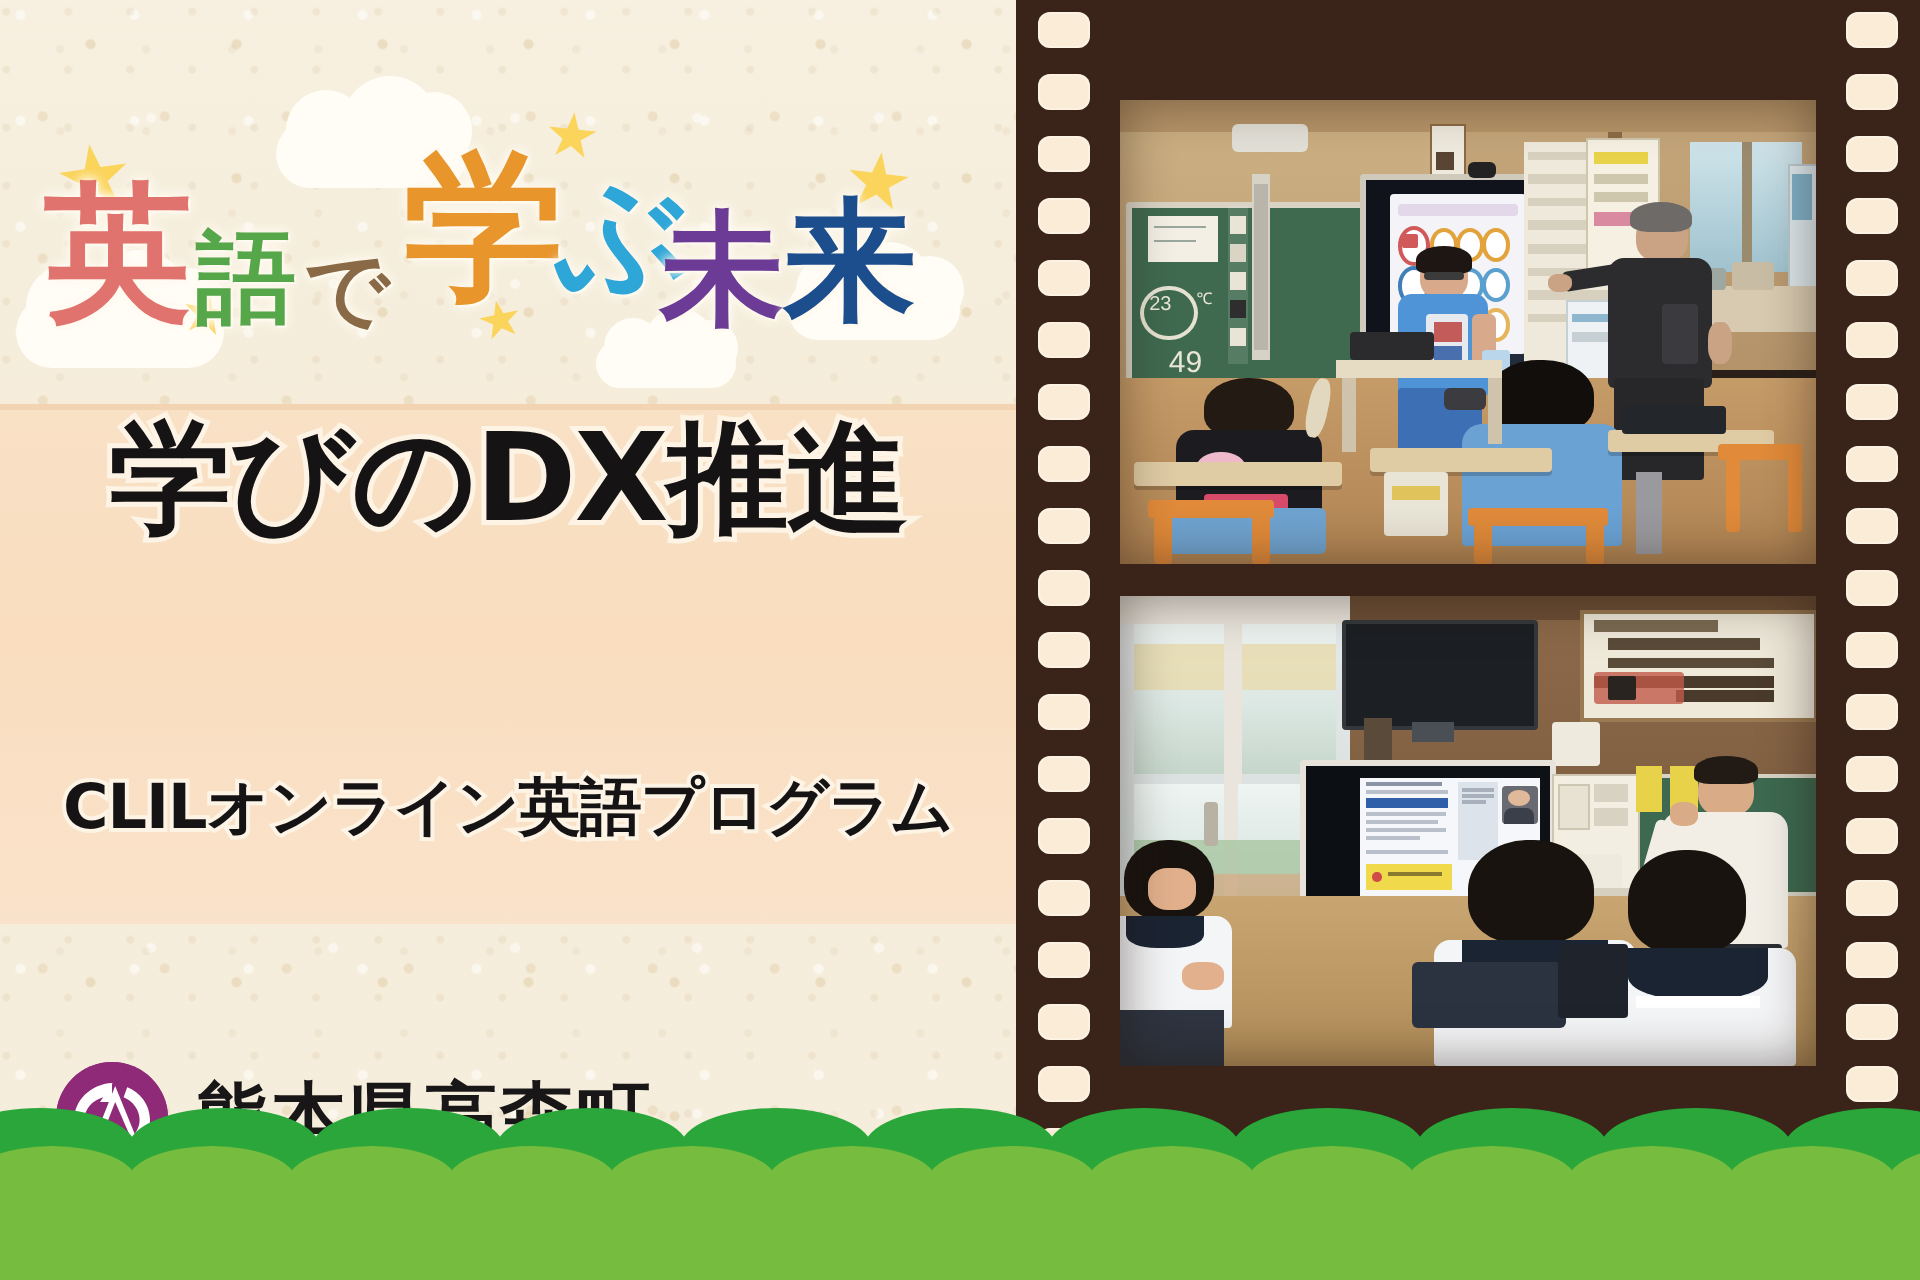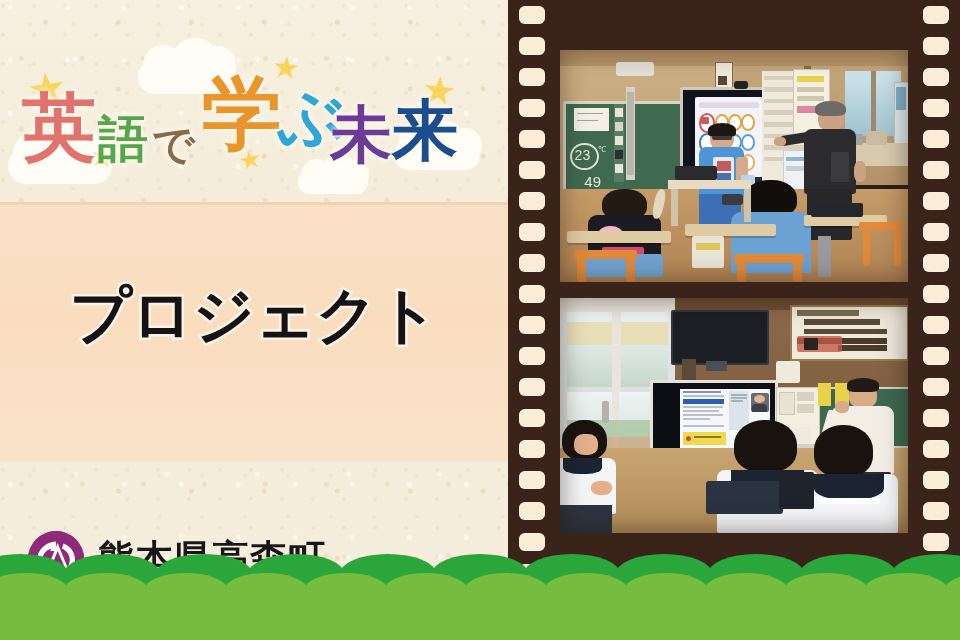--- a/index.html
+++ b/index.html
@@ -107,21 +107,21 @@
   
   .sc{position:absolute;inset:0;}
   .r{position:absolute;}
 
   
   .s1-wallL{left:0;top:0;width:46%;height:62%;background:linear-gradient(180deg,#cdb184,#bd9d70);}
   .s1-wallR{left:46%;top:0;width:54%;height:58%;background:linear-gradient(180deg,#c7a87c,#b4936a);}
   .s1-beam{background:#8e6b46;}
   .s1-board{left:1%;top:22%;width:33%;height:46%;background:#3f6a4f;border:3px solid #d8d3c4;border-radius:2px;}
   .s1-paper{background:#f3efe4;}
-  .s1-chalk{color:#eae6d6;font-size:14px;font-family:"Liberation Sans",sans-serif;}
+  .s1-chalk{color:#eae6d6;font-size:10px;font-family:"Liberation Sans",sans-serif;}
   .s1-screen{left:34.5%;top:16%;width:34%;height:42%;background:#10131c;border:3px solid #cfcabb;border-radius:2px;}
   .s1-slide{position:absolute;left:10%;top:7%;width:58%;height:82%;background:#f4f3f7;border-radius:2px;}
   .s1-cam{position:absolute;right:5%;top:10%;width:26%;height:56%;background:#2e3a56;border-radius:2px;}
   .s1-floor{left:0;bottom:0;width:100%;height:40%;background:linear-gradient(180deg,#c59b68,#b08453);}
   .s1-desk{background:#dfcba4;border-radius:2px;box-shadow:0 2px 0 rgba(0,0,0,.18);}
   .s1-chair{background:#e08a3a;border-radius:2px;}
   .s1-win{background:linear-gradient(180deg,#cfe4ea,#9fc2ce);}
 
   
   .s2-wall{left:0;top:0;width:100%;height:66%;background:linear-gradient(180deg,#8d6a4a,#7b5a3e);}
@@ -180,21 +180,22 @@
   <div class="sky-title" id="sky-title">
       <div class="sky-ch" style="left: 22px; top: 28px; font-size: 74px; color: rgb(224, 115, 110);">英</div>
       <div class="sky-ch" style="left: 98px; top: 52px; font-size: 50px; color: rgb(86, 166, 74);">語</div>
       <div class="sky-ch" style="left: 152px; top: 62px; font-size: 42px; color: rgb(138, 106, 70);">で</div>
       <div class="sky-ch" style="left: 202px; top: 12px; font-size: 80px; color: rgb(232, 149, 44);">学</div>
       <div class="sky-ch" style="left: 278px; top: 22px; font-size: 66px; color: rgb(46, 167, 216);">ぶ</div>
       <div class="sky-ch" style="left: 330px; top: 42px; font-size: 62px; color: rgb(108, 59, 150);">未</div>
       <div class="sky-ch" style="left: 392px; top: 36px; font-size: 66px; color: rgb(28, 78, 142);">来</div>
     </div>
 
-  <div class="headline l2">プロジェクト</div>
+  <div class="headline l1">学びのDX推進</div>
+  <div class="subline">CLILオンライン英語プログラム</div>
 
   <div class="townrow">
     <div class="town-emblem">
       <svg viewBox="0 0 56 56" width="56" height="56" aria-hidden="true">
         <circle cx="28" cy="28" r="28" fill="#8e2a78"></circle>
         <path d="M28 11 L28 20 L22 20 Z" fill="#ffffff"></path>
         <path d="M29.6 12 L41 40 L18.5 40 Z" fill="#ffffff"></path>
         <path d="M29.6 20 L37 37 L23 37 Z" fill="#8e2a78"></path>
         <path d="M15 24 A15 15 0 1 0 29 15 L29 21 A9 9 0 1 1 20 27 Z" fill="#ffffff" opacity="0"></path>
         <circle cx="28" cy="28" r="16.5" fill="none" stroke="#ffffff" stroke-width="0"></circle>

